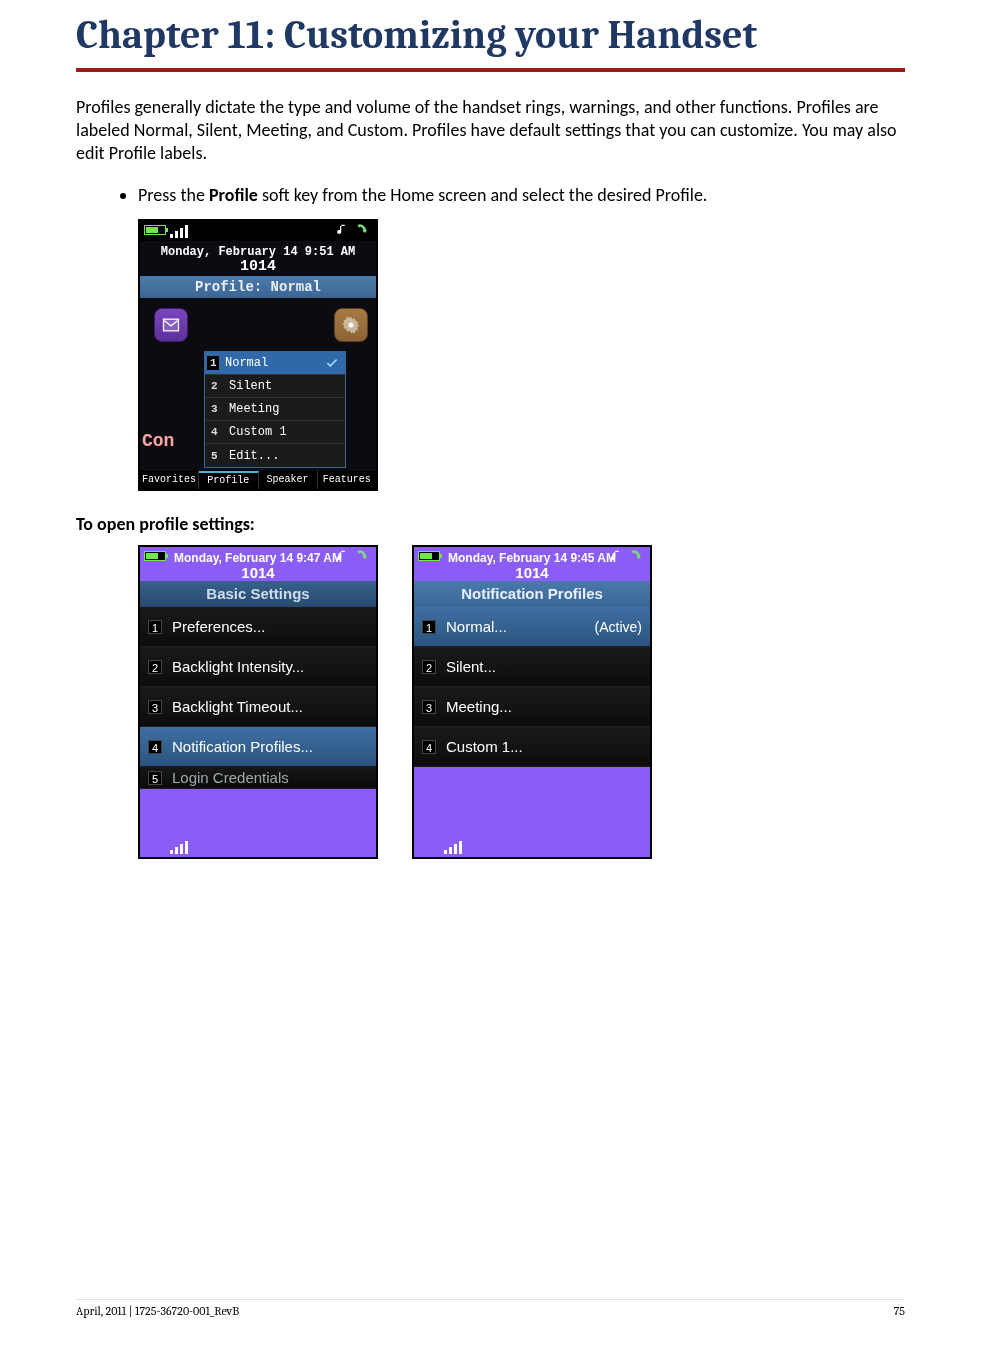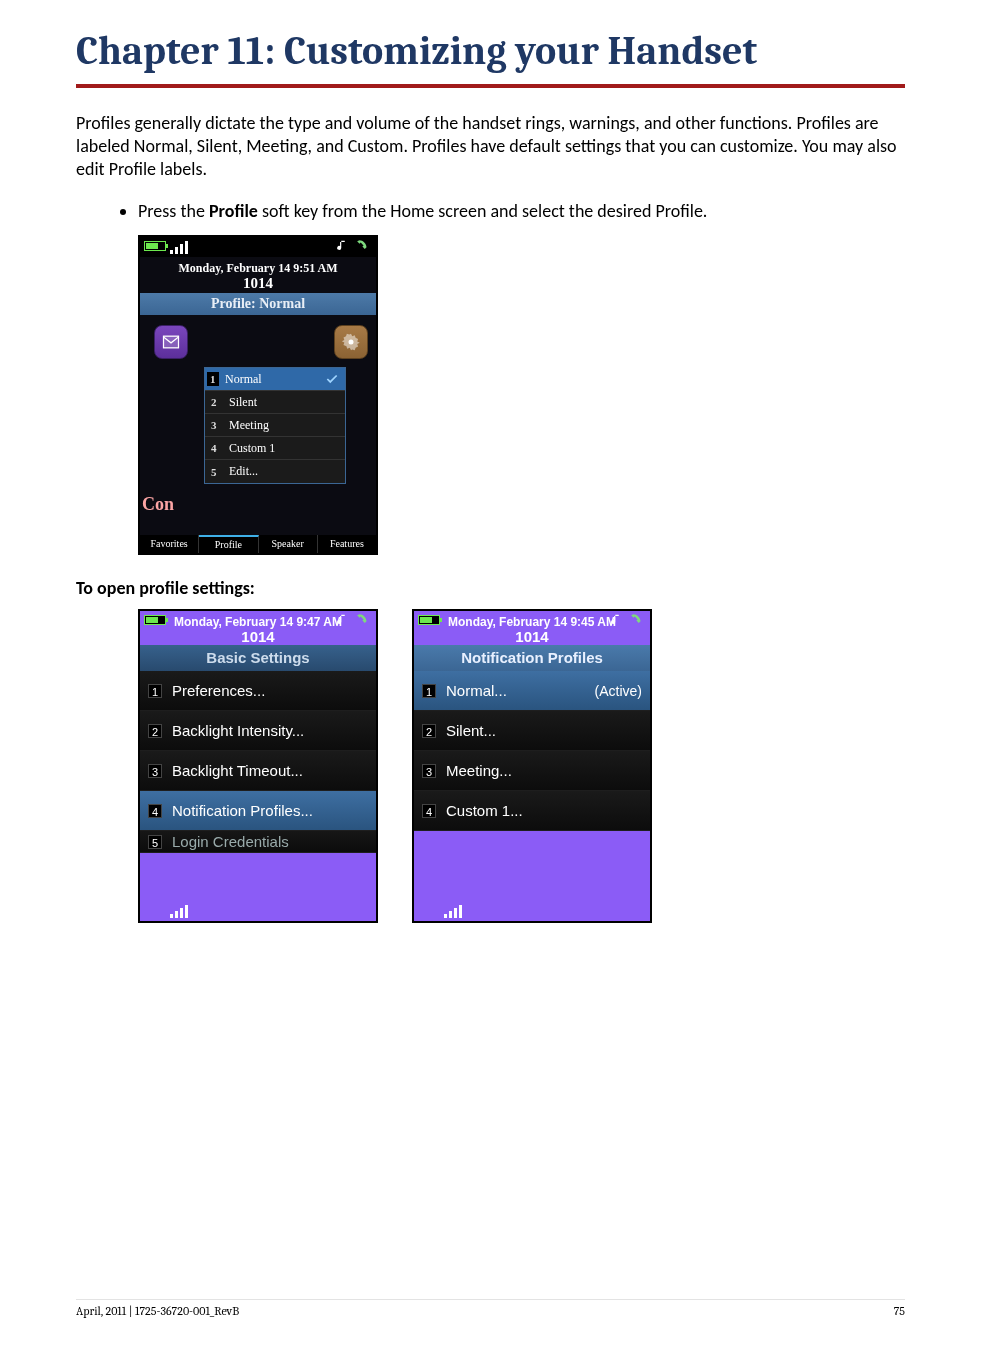--- a/index.html
+++ b/index.html
@@ -8,21 +8,20 @@
     padding: 0;
     width: 981px;
     height: 1360px;
     font-family: Cambria, Georgia, serif;
     background: #fff;
     color: #000;
     position: relative;
   }
   .page {
     padding: 12px 76px;
-    margin-top: 16px;
   }
   h1.chapter-title {
     color: #1f3864;
     font-family: Cambria, Georgia, serif;
     font-weight: 700;
     font-size: 40px;
     margin: 0 0 4px 0;
     padding: 0 0 6px 0;
     line-height: 1.15;
   }
@@ -51,25 +50,25 @@
   }
   ul.steps li {
     margin-bottom: 8px;
     line-height: 1.35;
   }
   .b { font-weight: 700; }
 
   
   .phone {
     width: 240px;
-    height: 320px;
+    height: 272px;
     background: #0b0b12;
     border: 2px solid #000;
     position: relative;
-    font-family: Liberation Serif, serif;
+    font-family: Liberation Mono, monospace;
     color: #fff;
     overflow: hidden;
   }
   .phone .status-bar {
     height: 20px;
     background: #000;
     position: relative;
   }
   .battery {
     position: absolute; left: 4px; top: 4px;

